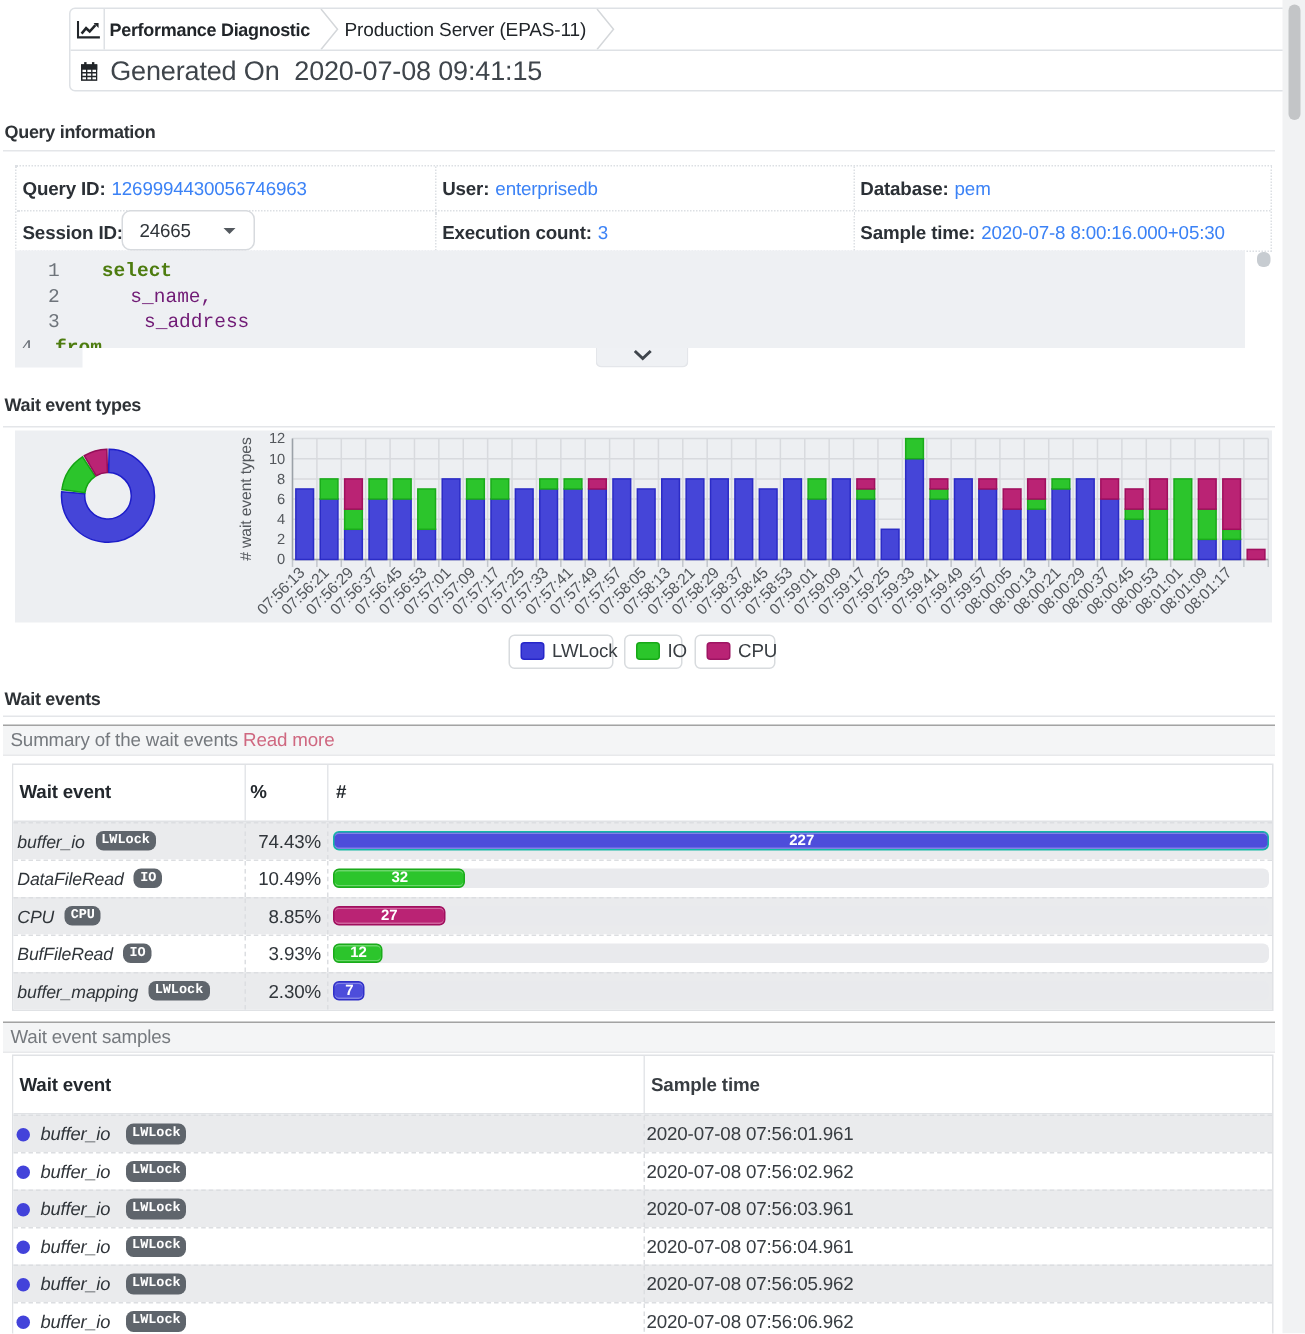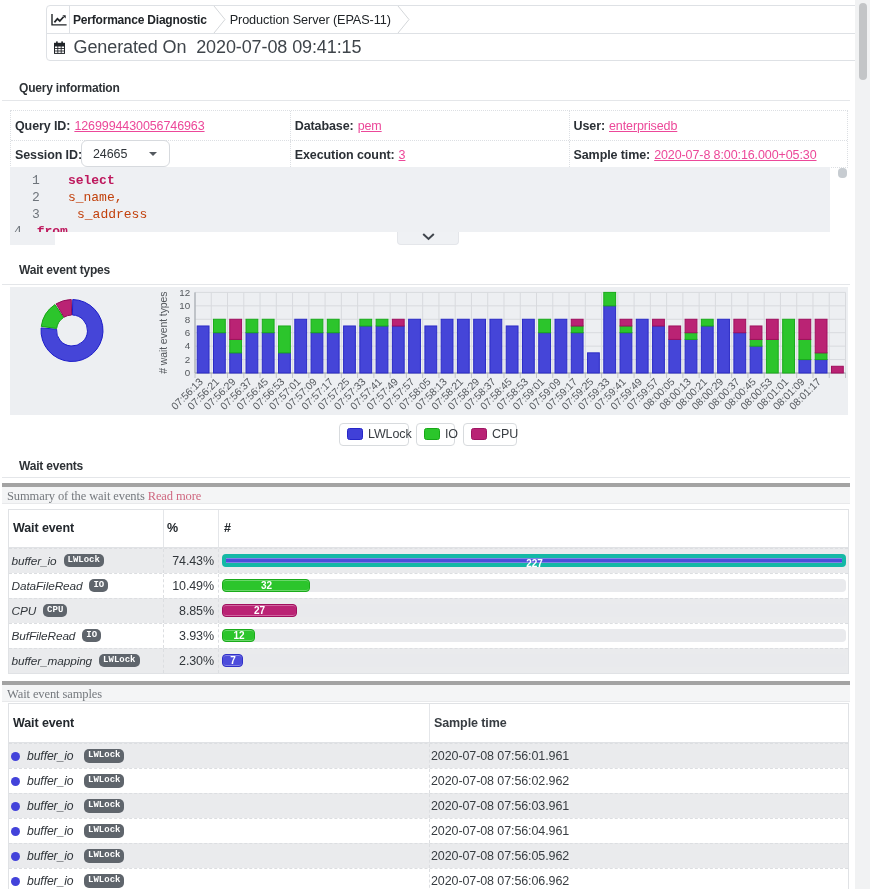--- a/index.html
+++ b/index.html
@@ -5,45 +5,45 @@
 * { margin:0; padding:0; box-sizing:border-box; }
 html,body { width:870px; height:889px; background:#fff; font-family:"Liberation Sans",sans-serif; position:relative; overflow:hidden; letter-spacing:-0.1px; }
 .abs { position:absolute; }
 .topbox { left:10px; top:5px; width:838.3px; height:56px; border:1px solid #dee1e5; border-radius:4px;margin-left:36px; }
 .crumbrow { position:absolute; left:0; top:0; right:0; height:28px; border-bottom:1px solid #dee1e5; display:flex; align-items:center; }
 .iconcell { position:relative; width:23px; height:27px; border-right:1px solid #dee1e5; flex:0 0 23px; }
 .crumb1 { font-weight:bold; font-size:12px; letter-spacing:-0.2px; color:#212529; margin-left:3px; }
 .crumb2 { font-size:12.7px; color:#212529; margin-left:3px; }
 .genrow { position:absolute; left:0; top:28px; right:0; height:27px; display:flex; align-items:center; font-size:18px; color:#3f454b; }
 .genrow svg { margin:0 8.5px 0 7px; }
-h3.sec { position:absolute; left:19px; font-size:12px; letter-spacing:-0.2px; font-weight:bold; color:#2e3236; }
+h3.sec { position:absolute; left:3px; font-size:12px; letter-spacing:-0.2px; font-weight:bold; color:#2e3236; }
 .hr { position:absolute; left:1.5px; width:848px; height:0; border-top:1px solid #e4e6e9; }
 .qtable { left:10px; top:110px; width:838.3px; height:58px; border:1px dotted #dcdfe3; font-size:12.5px; }
 .qrow { display:flex; height:29px; align-items:center; }
 .qrow + .qrow { border-top:1px dotted #dcdfe3; }
 .qcell { width:279.4px; height:100%; display:flex; align-items:center; padding-left:4px; }
 .qcell + .qcell { border-left:1px dotted #dcdfe3; }
 .qcell b { color:#2b3036; font-weight:bold;text-align:center; }
-.qcell .v { color:#ec4899; margin-left:4px;text-decoration:underline; }
+.qcell .v { color:#3b82f6; margin-left:4px; }
 .selectbox { position:absolute; left:70px; top:-1px; width:89px; height:27px; background:#fff; border:1px solid #d7dade; border-radius:6px; z-index:3; font-size:12.5px; color:#2f3439; }
 .selectbox .sv { position:absolute; left:11px; top:5.5px; }
 .codeblock { left:10px; top:166.5px; width:838.3px; height:79px; font-family:"Liberation Mono",monospace; font-size:13px; letter-spacing:0; }
 .codegray { position:absolute; left:0; top:0; width:820.3px; height:65.5px; background:#eef0f3; overflow:hidden; }
 .gutterext { position:absolute; left:0; top:65.5px; width:45px; height:13px; background:#eef0f3; }
 .cl { position:absolute; height:17px; line-height:17px; white-space:pre; }
 .lno { color:#6e747b; }
-.kw { color:#be185d; font-weight:bold; }
-.pl { color:#c2410c; }
+.kw { color:#4d7c0f; font-weight:bold; }
+.pl { color:#701a75;margin-left:19px; }
 .vthumb { position:absolute; left:828px; top:1px; width:8.5px; height:10px; border-radius:4px; background:#c7ccd1; }
 .tab { position:absolute; left:387px; top:65px; width:62px; height:13px; background:#eff1f4; border:1px solid #e4e6ea; border-top:none; border-radius:0 0 4px 4px; text-align:center; }
 .tab svg { vertical-align:top; margin-top:1.5px; }
 .chartpanel { left:10px; top:287px; width:838.3px; height:128px; background:#edeff2; }
 .lbox { position:absolute; top:423px; height:22.5px; border:1px solid #d8dbde; border-radius:4px; background:#fff; display:flex; align-items:center; padding-left:7px; font-size:12.5px; color:#383d42; }
 .sw { width:16px; height:12px; border-radius:2.5px; margin-right:5px; flex:0 0 16px; }
-.graybar { position:absolute; left:1.5px; width:848px; height:21px; background:#f4f5f6; border-top:4px solid #a3a3a3; border-bottom:1px solid #e8e9eb; font-size:12.5px; color:#75797e; padding-left:5.5px; line-height:19px;font-family:Liberation Serif, serif; }
+.graybar { position:absolute; left:1.5px; width:848px; height:21px; background:#f4f5f6; border-top:1px solid #a3a3a3; border-bottom:1px solid #e8e9eb; font-size:12.5px; color:#75797e; padding-left:5.5px; line-height:19px; }
 .rmore { color:#cf6880; }
 .stable { left:8px; top:508.7px; width:840.5px; border:1px solid #e0e2e5; font-size:12.5px; color:#31363b; }
 .shead { display:flex; height:38px; background:#fff; border-bottom:1px solid #e0e2e5; font-weight:bold; color:#23282d; }
 .shead > div { display:flex; align-items:center; padding-left:4px; }
 .srow { display:flex; height:25px; border-top:1px dashed #dcdee1; }
 .srow:first-of-type { border-top:none; }
 .sc1 { width:154.4px; display:flex; align-items:center; padding-left:2.5px; }
 .sc2 { width:54.6px; display:flex; align-items:center; justify-content:flex-end; padding-right:4px; border-left:1px dashed #dcdee1; }
 .sc3 { flex:1; display:flex; align-items:center; border-left:1px dashed #dcdee1; }
 .shead .sc2 { justify-content:flex-start; padding-left:2.5px; }
@@ -103,26 +103,26 @@
 <h3 class="sec" style="top:81px">Query information</h3>
 <div class="hr" style="top:100px"></div>
 
 <div class="abs qtable">
   <div class="qrow">
     <div class="qcell">
         <b>Query ID:</b>
         <span class="v">1269994430056746963</span>
       </div>
     <div class="qcell">
+        <b>User:</b>
+        <span class="v">enterprisedb</span>
+      </div>
+    <div class="qcell">
         <b>Database:</b>
         <span class="v">pem</span>
-      </div>
-    <div class="qcell">
-        <b>User:</b>
-        <span class="v">enterprisedb</span>
       </div>
   </div>
   <div class="qrow">
     <div class="qcell" style="position:relative">
         <b>Session ID:</b>
       <div class="selectbox">
           <span class="sv">24665</span>
           <span style="position:absolute;right:12px;top:11px;width:0;height:0;border-left:4px solid transparent;border-right:4px solid transparent;border-top:4.5px solid #54595f"></span>
         </div>
     </div>
@@ -390,21 +390,21 @@
     <div class="sc3" style="padding-left:5px">#</div>
   </div>
 <div class="srow" style="background:#eaebed">
 <div class="sc1">
         <span class="nm">buffer_io</span>
         <span class="badge">LWLock</span>
       </div>
 <div class="sc2">74.43%</div>
 <div class="sc3">
         <div class="track">
-          <div class="fill" style="width:624.0px;background:#4d4ddb;border:4px solid #14b8a6">
+          <div class="fill" style="width:624.0px;background:#4d4ddb;border:1px solid #14b8a6">
             <span class="flabel">227</span>
           </div>
         </div>
       </div>
 </div>
 <div class="srow" style="background:#ffffff">
 <div class="sc1">
         <span class="nm">DataFileRead</span>
         <span class="badge">IO</span>
       </div>

